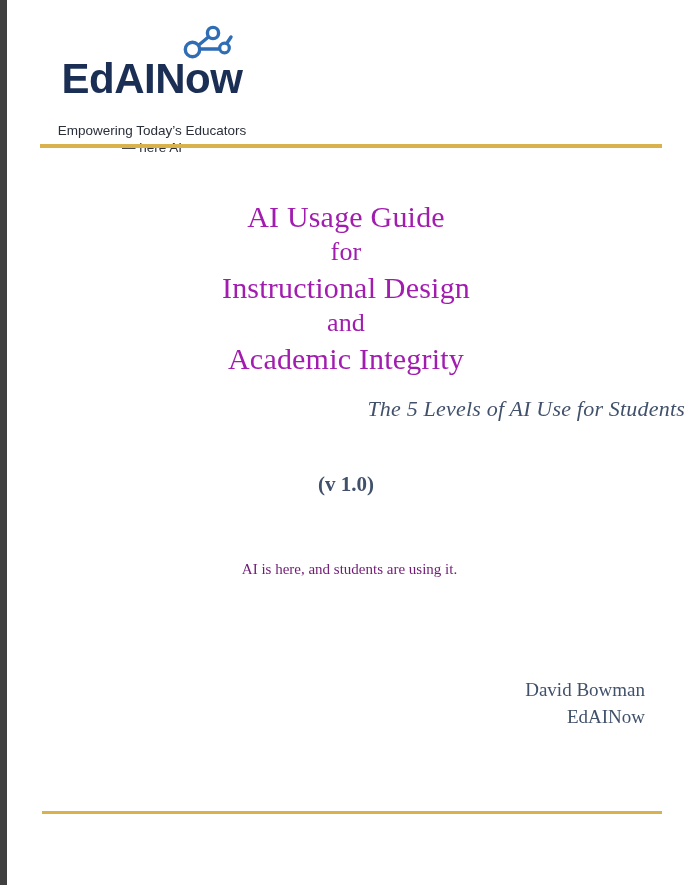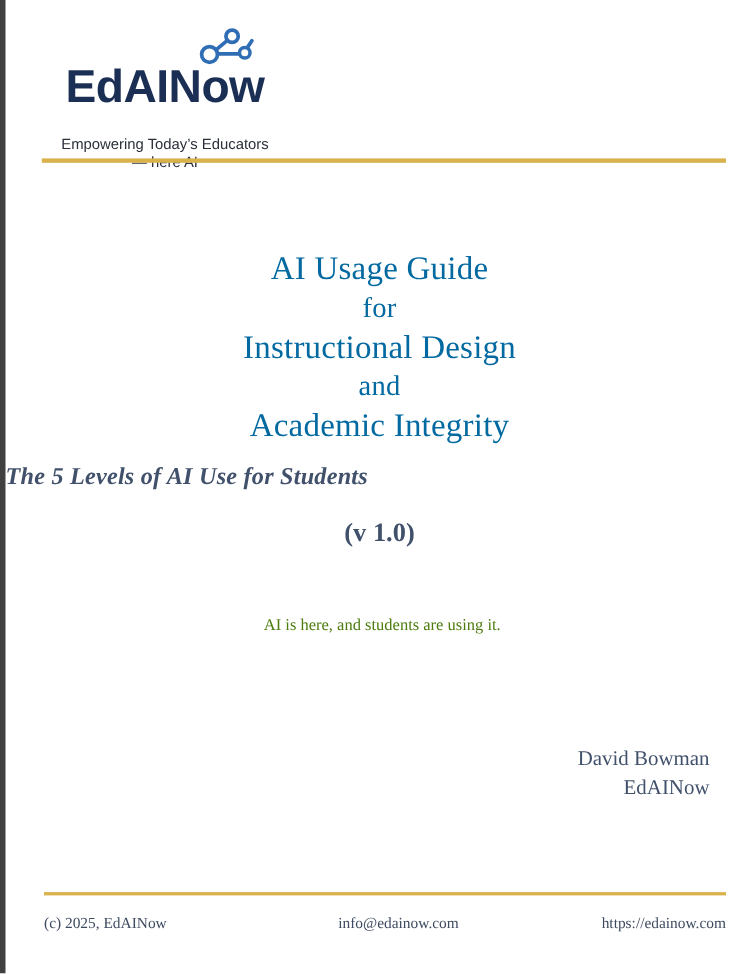--- a/index.html
+++ b/index.html
@@ -11,21 +11,21 @@
   body {
     font-family: "Liberation Serif", "DejaVu Serif", serif;
   }
 
   .page {
     position: relative;
     width: 685px;
     height: 885px;
     background: #ffffff;
     overflow: hidden;
-    border-left: 5px solid #404040;
+    border-left: 7px solid #404040;
     box-sizing: border-box;
   }
 
   
   .logo-block {
     position: absolute;
     left: 30px;
     top: 24px;
     width: 230px;
     text-align: center;
@@ -78,66 +78,65 @@
     background: #d9b24c;
   }
 
   
   .title-block {
     position: absolute;
     left: 0;
     right: 0;
     top: 198px;
     text-align: center;
-    color: #0369a1;
-    margin-top: 28px;
+    color: #a21caf;
   }
   .title-line {
     font-size: 30px;
     line-height: 37px;
     letter-spacing: 0.2px;
   }
   .title-line.conj {
     font-size: 26px;
     line-height: 34px;
   }
 
   .subtitle {
     position: absolute;
     left: 0;
     right: 0;
-    top: 420px;
-    text-align: left;
+    top: 396px;
+    text-align: right;
     font-size: 22px;
-    font-weight: bold;
+    font-weight: normal;
     font-style: italic;
     color: #41516b;
     letter-spacing: 0.2px;
   }
   .version {
     position: absolute;
     left: 0;
     right: 0;
     top: 472px;
     text-align: center;
-    font-size: 24px;
+    font-size: 21px;
     font-weight: bold;
     color: #41516b;
   }
 
   
   .intro {
     position: absolute;
     left: 45px;
     width: 595px;
     top: 558px;
     text-align: center;
     font-size: 15px;
     line-height: 22px;
-    color: #4d7c0f;
+    color: #701a75;
   }
   .intro-lead {
     margin: 0;
   }
   .intro-body {
     margin: 20px 0 0 0;
     line-height: 23px;
   }
 
   
@@ -213,19 +212,14 @@
     <p class="intro-lead">AI is here, and students are using it.</p>
   </div>
 
   <div class="author">
     <div>David Bowman</div>
     <div>EdAINow</div>
   </div>
 
   <div class="rule-bottom"></div>
 
-  <div class="footer">
-    <div class="footer-cell left">(c) 2025, EdAINow</div>
-    <div class="footer-cell center">info@edainow.com</div>
-    <div class="footer-cell right">https://edainow.com</div>
-  </div>
 
 </div>
 
 </body></html>

